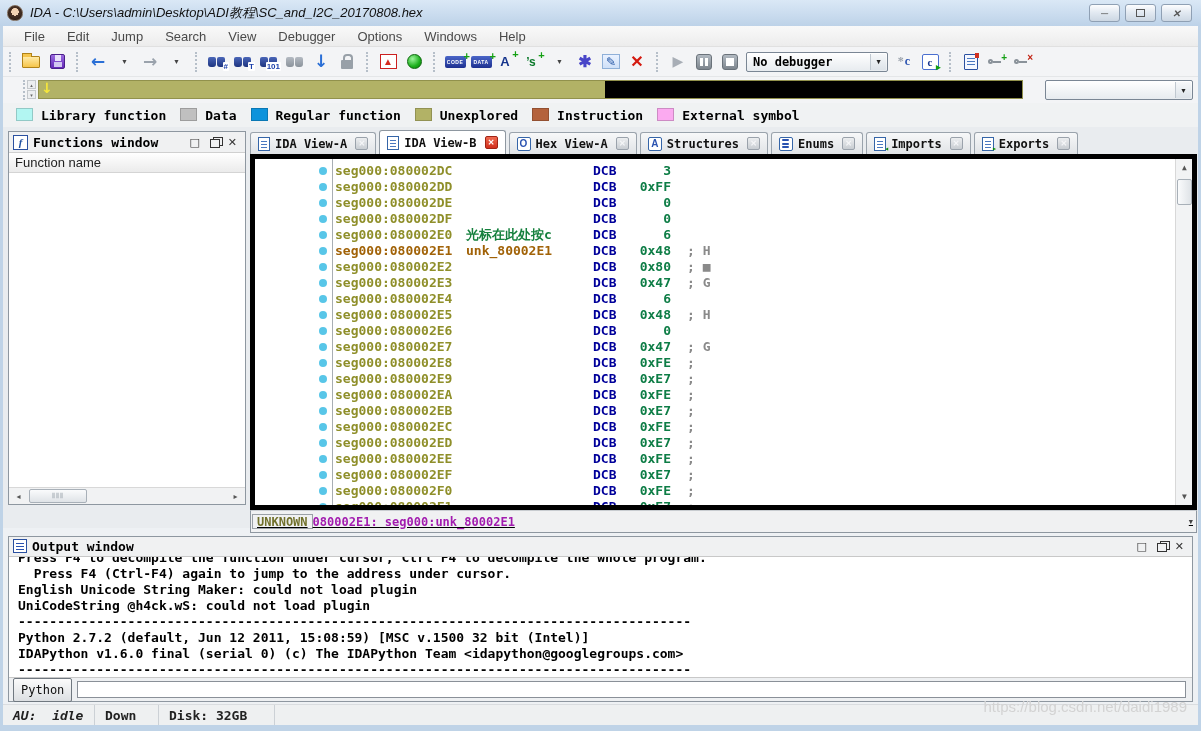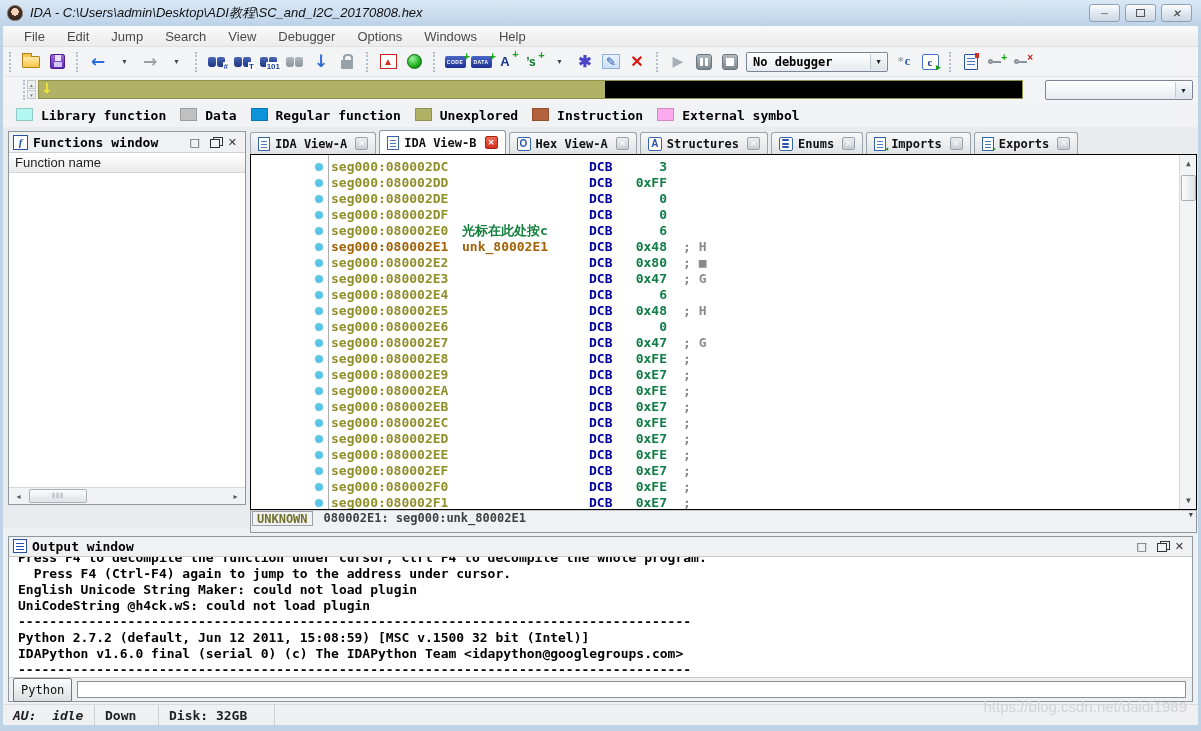--- a/index.html
+++ b/index.html
@@ -147,43 +147,43 @@
     box-shadow:0 3px 0 #4a78c0, 0 6px 0 #4a78c0; }
   .ti.doc b { position:absolute; right:-4px; bottom:-3px; font-size:8px; color:#0b8a0b; }
   .ti.boxg { width:14px; height:14px; border:1px solid #3565a8; background:#fff; color:#2a52b0;
     font:bold 10px "Liberation Sans",sans-serif; display:flex; align-items:center; justify-content:center; border-radius:2px; }
   .ti.enum { width:14px; height:14px; border:1px solid #3565a8; background:#fff; display:flex; flex-direction:column;
     justify-content:space-evenly; padding-left:2px; border-radius:2px; }
   .ti.enum i { width:7px; height:2px; background:#2a52b0; border-radius:1px; }
 
   
   .disasm { position:absolute; left:247px; top:27px; width:947px; height:356px; background:#fff;
-    border:1px solid #000000; overflow:hidden; font:bold 13px/16px "DejaVu Sans Mono","Liberation Mono",monospace; padding-top:4px; }
+    border:5px solid #000000; overflow:hidden; font:bold 13px/16px "DejaVu Sans Mono","Liberation Mono",monospace; padding-top:4px; }
   .disasm::before { content:""; position:absolute; left:77px; top:0; bottom:0; width:1px; background:#a8aeb4; }
   .dline { position:relative; height:16px; padding-left:80px; white-space:pre; }
   .dot { position:absolute; left:64px; top:4px; width:8px; height:8px; border-radius:50%; background:#58c6e8; }
   .c-addr { display:inline-block; width:131px; color:#8f8f2a; vertical-align:top; }
   .c-label { display:inline-block; width:127px; color:#0b0bbe; vertical-align:top; }
   .c-label.annot { color:#15803d; }
   .dline.sel .c-addr, .dline.sel .c-label { color:#a16207; }
   .c-mnem { display:inline-block; width:36px; color:#00009a; vertical-align:top; }
   .c-opnd { display:inline-block; width:42px; text-align:right; color:#0e7d46; vertical-align:top; }
   .c-cmt { color:#8a8a8a; padding-left:16px; vertical-align:top; }
   .vscroll { position:absolute; right:0; top:0; bottom:0; width:17px; background:#f2f3f4; border-left:1px solid #d8d8d8; }
   .vs-arrow { position:absolute; left:1px; width:15px; height:15px; color:#555; font-size:8px; display:flex; align-items:center; justify-content:center; }
   .vs-arrow.up { top:1px; } .vs-arrow.down { bottom:1px; }
   .vs-thumb { position:absolute; left:1px; top:20px; width:15px; height:26px; border:1px solid #a8b0b8; border-radius:2px;
     background:linear-gradient(90deg,#fafbfc,#dfe3e7); }
 
   
   .unknown-bar { position:absolute; left:247px; top:383px; width:947px; height:23px; background:#f0f1f2;
-    border:1px solid #8e97a0; border-top:1px solid #c8ccd0; display:flex; 
-    font:bold 12px "DejaVu Sans Mono","Liberation Mono",monospace; }
+    border:1px solid #8e97a0; border-top:1px solid #c8ccd0; display:flex; align-items:center;
+    font:bold 12px "DejaVu Sans Mono","Liberation Mono",monospace;text-decoration:underline; }
   .unk-box { border:1px solid #9aa0a6; padding:0 4px; margin-left:1px; color:#71712c; height:15px; line-height:14px; }
-  .unk-text { margin-left:11px; color:#404040; }
+  .unk-text { margin-left:0; color:#a21caf; }
   .unk-dd { margin-left:auto; margin-right:3px; font-size:7px; color:#444; }
 
   
   .output-win { position:absolute; left:5px; top:510px; width:1185px; height:166px; background:#fff;
     border:1px solid #8e97a0; display:flex; flex-direction:column; }
   .ow-title { height:20px; background:#f0f1f2; border-bottom:1px solid #c8c8c8; display:flex; align-items:center;
     font:bold 13px "DejaVu Sans Mono","Liberation Mono",monospace; }
   .owi { width:14px; height:14px; border:1px solid #2a50a0; background:#fff; position:relative; margin:0 5px 0 4px; }
   .owi::before { content:""; position:absolute; left:2px; right:2px; top:3px; height:1px; background:#2a52b0;
     box-shadow:0 3px 0 #2a52b0, 0 6px 0 #2a52b0; }

